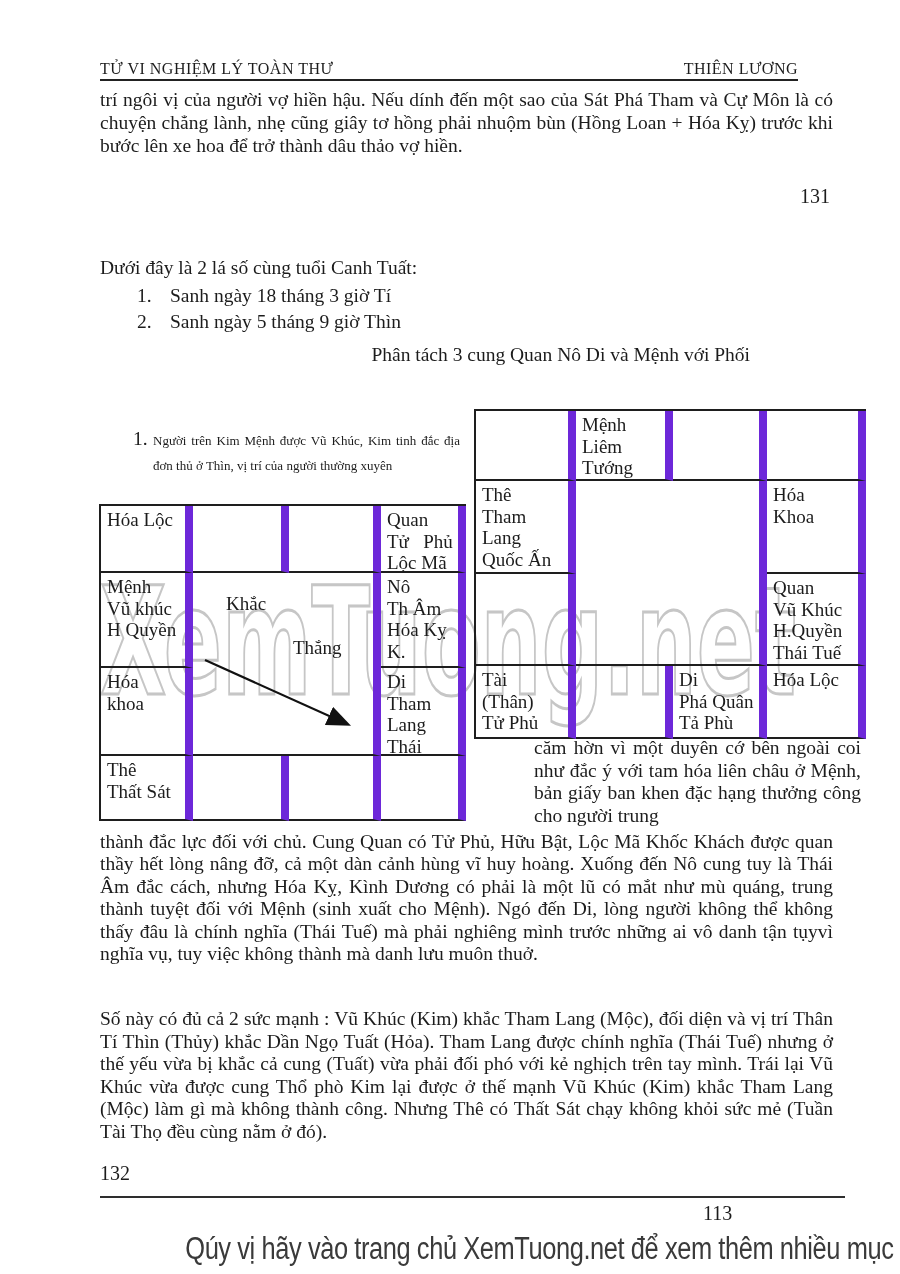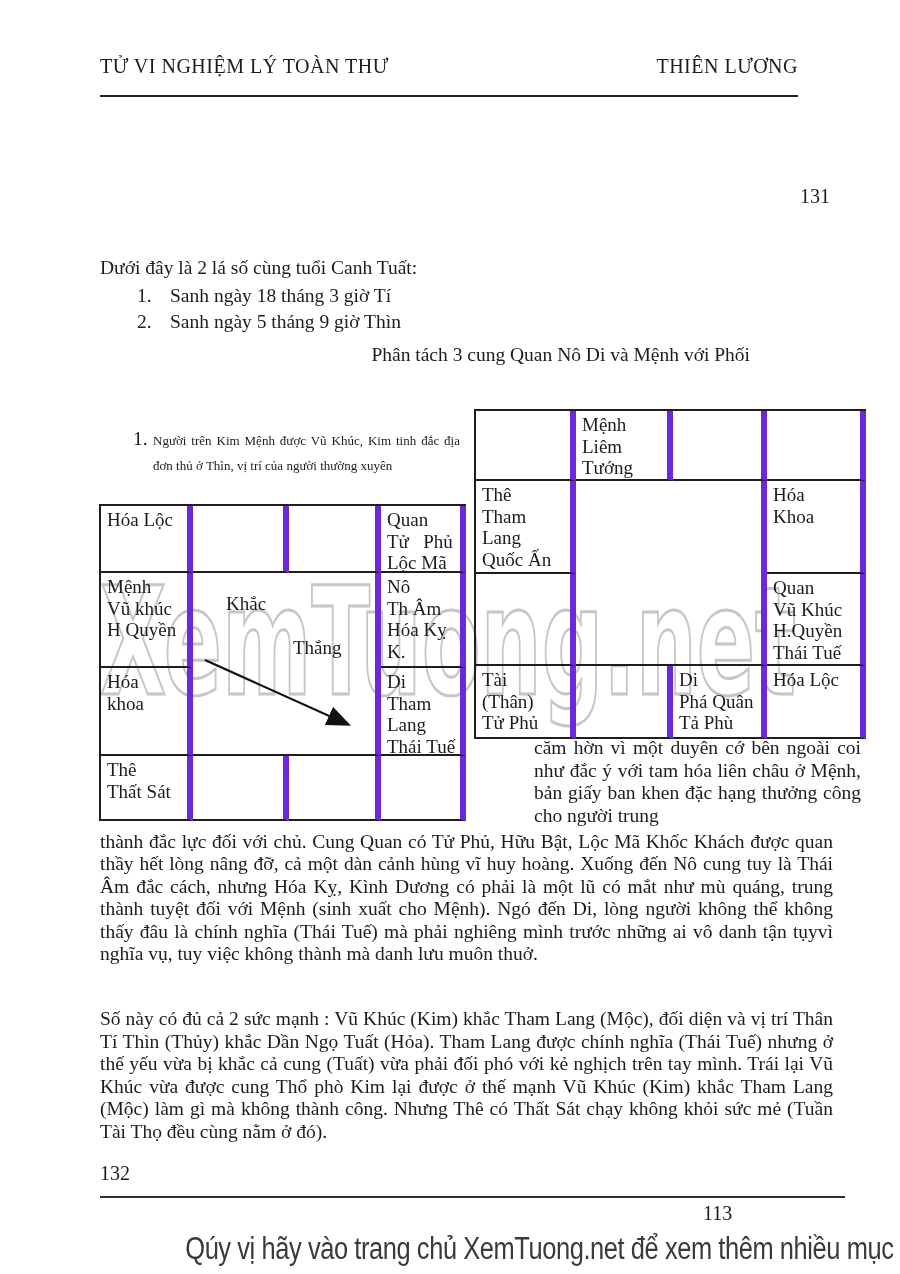--- a/index.html
+++ b/index.html
@@ -4,22 +4,22 @@
 <style>
   html,body{margin:0;padding:0;background:#e9e9e9;}
   #page{
     position:relative;width:900px;height:1274px;background:#ffffff;
     font-family:"Liberation Serif",serif;color:#1c1c1c;overflow:hidden;
     margin:0 auto;
   }
   .abs{position:absolute;}
   
   #header{left:100px;top:48px;width:698px;height:30px;border-bottom:2px solid #222;
-    display:flex;justify-content:space-between;align-items:flex-end;padding-bottom:17px;
-    font-size:20px;letter-spacing:.5px;}
+    display:flex;justify-content:space-between;align-items:flex-end;padding-bottom:1px;
+    font-size:16px;letter-spacing:.5px;}
   
   .para{font-size:19.5px;line-height:23px;text-align:justify;}
   #p1{left:100px;top:88px;width:733px;}
   #pn131{left:700px;top:185px;width:130px;text-align:right;font-size:20px;}
   #intro{left:100px;top:257px;width:600px;font-size:19.5px;}
   #birthlist{left:137px;top:283px;width:500px;font-size:19.5px;line-height:25.5px;}
   .li{display:flex;}
   .li .num{width:33px;flex:0 0 33px;}
   #section{left:100px;top:344px;width:650px;font-size:19.5px;text-align:right;}
   #item1{left:133px;top:428px;width:340px;}
@@ -30,21 +30,21 @@
   #p3{left:100px;top:1008px;width:733px;line-height:22.6px;}
   #pn132{left:100px;top:1162px;font-size:20px;}
   #rule{left:100px;top:1196px;width:745px;height:0;border-top:2px solid #2e2e2e;}
   #pn113{left:703px;top:1202px;width:142px;text-align:left;font-size:20px;}
   #footer{left:96px;top:1231px;width:800px;text-align:center;}
   #footer span{display:inline-block;white-space:nowrap;
     font-family:"Liberation Sans",sans-serif;font-size:31px;color:#3a3a3a;
     transform:scaleX(.82);transform-origin:center;letter-spacing:-.5px;}
   
   .chart{position:absolute;display:grid;border-top:2px solid #1e1e1e;border-left:2px solid #1e1e1e;z-index:2;}
-  .chart .cell{border-right:6px solid #6d28d9;border-bottom:2px solid #1e1e1e;
+  .chart .cell{border-right:8px solid #6d28d9;border-bottom:2px solid #1e1e1e;
     padding:3px 3px 0 6px;font-size:19px;line-height:21.6px;white-space:pre-wrap;
     box-sizing:border-box;overflow:hidden;background:transparent;}
   #chart-left{left:99px;top:504px;grid-template-columns:92px 96px 92px 85px;grid-template-rows:67px 95px 88px 65px;}
   #chart-right{left:474px;top:409px;grid-template-columns:100px 97px 94px 99px;grid-template-rows:70px 93px 92px 73px;}
   .center{position:relative;}
   #khac{position:absolute;left:33px;top:20px;font-size:19px;}
   #thang{position:absolute;left:100px;top:64px;font-size:19px;}
   
   #watermark{left:92px;top:560px;width:716px;height:180px;z-index:1;pointer-events:none;}
   #arrow{left:100px;top:560px;width:300px;height:200px;z-index:4;pointer-events:none;}
@@ -56,20 +56,21 @@
 
   <svg id="watermark" class="abs" viewBox="0 0 716 180" width="716" height="180">
     <text x="8" y="134" font-size="150" font-weight="bold" font-family="DejaVu Sans, sans-serif" textLength="696" lengthAdjust="spacingAndGlyphs" fill="none" stroke="#c6c6c6" stroke-width="3">XemTuong.net</text>
   </svg>
 
   <div id="header" class="abs">
     <span>TỬ VI NGHIỆM LÝ TOÀN THƯ</span>
     <span>THIÊN LƯƠNG</span>
   </div>
 
+  <div id="p1" class="abs para">trí ngôi vị của người vợ hiền hậu. Nếu dính đến một sao của Sát Phá Tham và Cự Môn là có chuyện chẳng lành, nhẹ cũng giây tơ hồng phải nhuộm bùn (Hồng Loan + Hóa Kỵ) trước khi bước lên xe hoa để trở thành dâu thảo vợ hiền.</div>
 
   <div id="pn131" class="abs">131</div>
 
   <div id="intro" class="abs">Dưới đây là 2 lá số cùng tuổi Canh Tuất:</div>
 
   <div id="birthlist" class="abs">
     <div class="li">
       <span class="num">1.</span>
       <span>Sanh ngày 18 tháng 3 giờ Tí</span>
     </div>

